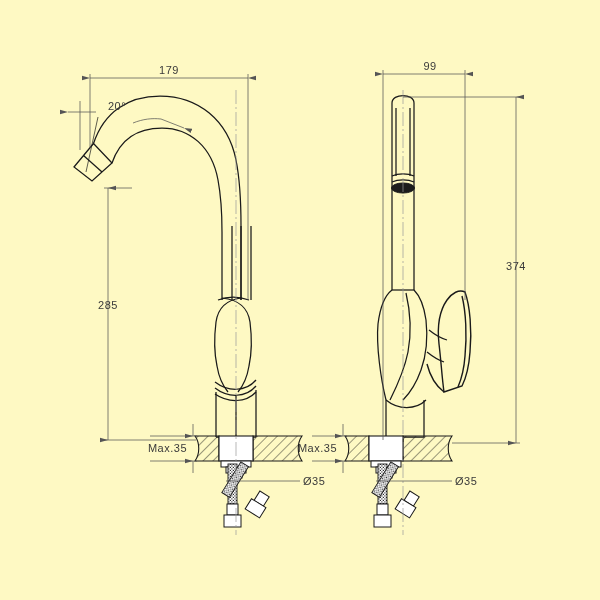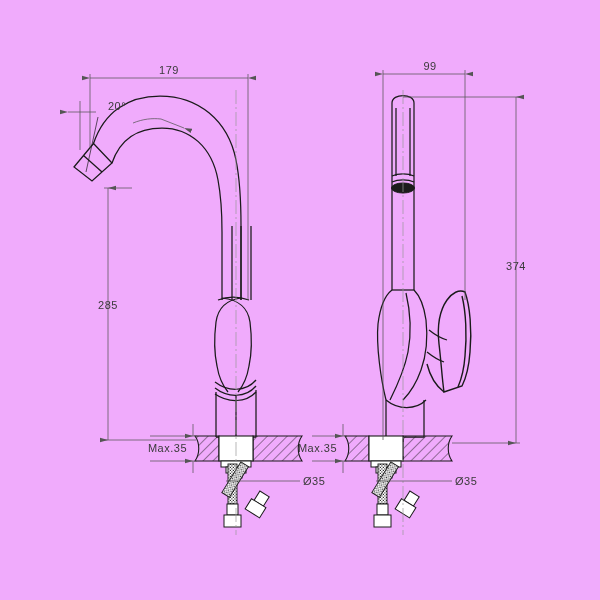--- a/index.html
+++ b/index.html
@@ -5,21 +5,21 @@
 <style>
   html, body {
     margin: 0;
     padding: 0;
     background: #ffffff;
   }
   #sheet {
     position: relative;
     width: 600px;
     height: 600px;
-    background: #f0abfc;
+    background: #fef9c3;
     font-family: "Liberation Sans", sans-serif;
     overflow: hidden;
   }
   #sheet svg {
     position: absolute;
     top: 0;
     left: 0;
   }
   .dim-text {
     font-family: "Liberation Sans", sans-serif;

